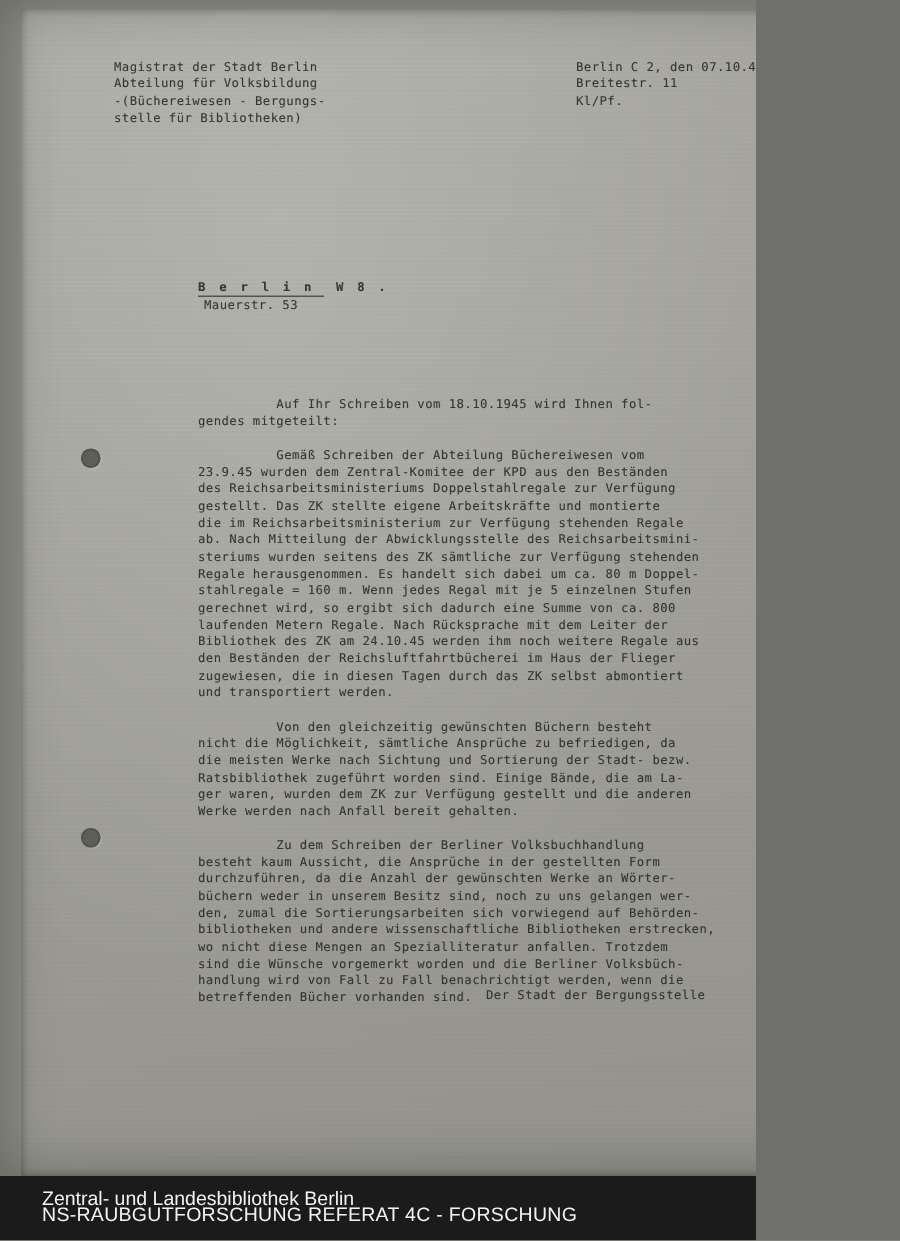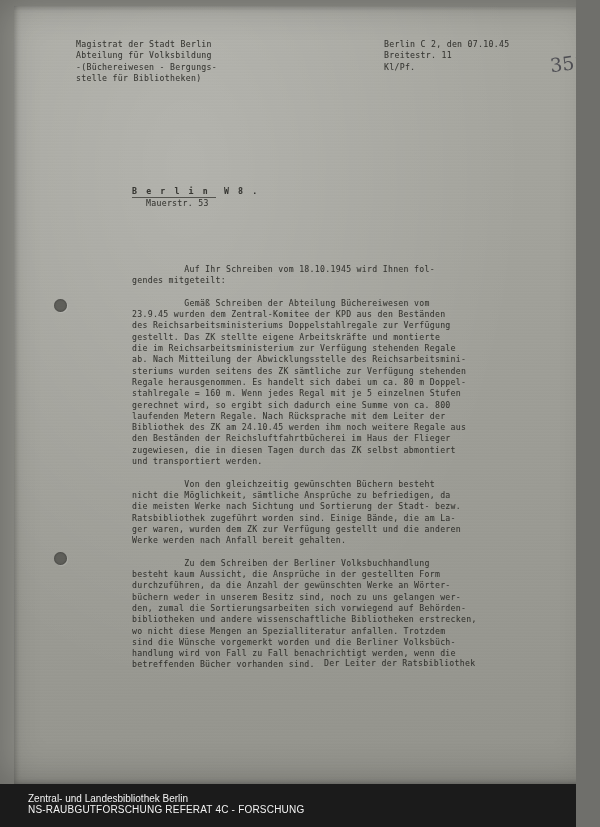--- a/index.html
+++ b/index.html
@@ -8,21 +8,21 @@
     background: #6f6f6b;
   }
   body {
     width: 600px;
     height: 827px;
     overflow: hidden;
     font-family: "DejaVu Sans Mono", monospace;
   }
   .page {
     position: relative;
-    width: 576px;
+    width: 504px;
     height: 827px;
     background: #8d8d87;
     overflow: hidden;
   }
   
   .sheet {
     position: absolute;
     left: 14px;
     top: 6px;
     width: 572px;
@@ -64,21 +64,21 @@
     line-height: 11.3px;
     letter-spacing: 0.35px;
     white-space: pre;
     opacity: 0.86;
     text-shadow: 0.3px 0.3px 0 rgba(40,40,36,0.25);
   }
   .blk-header { left: 62px; top: 33px; }
   .blk-place  { left: 370px; top: 33px; }
   .blk-addr   { left: 118px; top: 133px; }
   .blk-city   { left: 118px; top: 180px; font-weight: bold; letter-spacing: 2.2px; }
-  .blk-street { left: 132px; top: 192px; text-align: center; }
+  .blk-street { left: 122px; top: 192px; text-align: center; }
   .blk-body   { left: 118px; top: 234px; margin-top: 24px; }
   .blk-sig    { left: 310px; top: 652px; }
 
   .handnum {
     position: absolute;
     left: 536px;
     top: 46px;
     font-family: "DejaVu Serif", serif;
     font-size: 19px;
     color: #3a3a42;
@@ -103,21 +103,21 @@
     width: 600px;
     height: 43px;
     background: #1b1b1b;
     color: #f2f2f2;
   }
   .cap-left {
     position: absolute;
     left: 28px;
     top: 9px;
     font-family: "Liberation Sans", sans-serif;
-    font-size: 10px;
+    font-size: 13px;
     line-height: 11px;
   }
   .cap-right {
     position: absolute;
     right: 18px;
     top: 9px;
     font-family: "Liberation Sans", sans-serif;
     font-size: 8px;
     line-height: 11px;
     text-align: right;
@@ -182,21 +182,21 @@
           Zu dem Schreiben der Berliner Volksbuchhandlung
 besteht kaum Aussicht, die Ansprüche in der gestellten Form
 durchzuführen, da die Anzahl der gewünschten Werke an Wörter-
 büchern weder in unserem Besitz sind, noch zu uns gelangen wer-
 den, zumal die Sortierungsarbeiten sich vorwiegend auf Behörden-
 bibliotheken und andere wissenschaftliche Bibliotheken erstrecken,
 wo nicht diese Mengen an Spezialliteratur anfallen. Trotzdem
 sind die Wünsche vorgemerkt worden und die Berliner Volksbüch-
 handlung wird von Fall zu Fall benachrichtigt werden, wenn die
 betreffenden Bücher vorhanden sind.</div>
-    <div class="typed blk-sig">Der Leiter der Ratsbibliothek</div>
+    <div class="typed blk-sig">Der Stadt der Bergungsstelle</div>
   </div>
 
   <div class="edge-shadow"></div>
 
   <div class="caption">
     <div class="cap-left">
       <div>Zentral- und Landesbibliothek Berlin</div>
       <div class="cap-line2">NS-RAUBGUTFORSCHUNG REFERAT 4C - FORSCHUNG</div>
     </div>
   </div>

